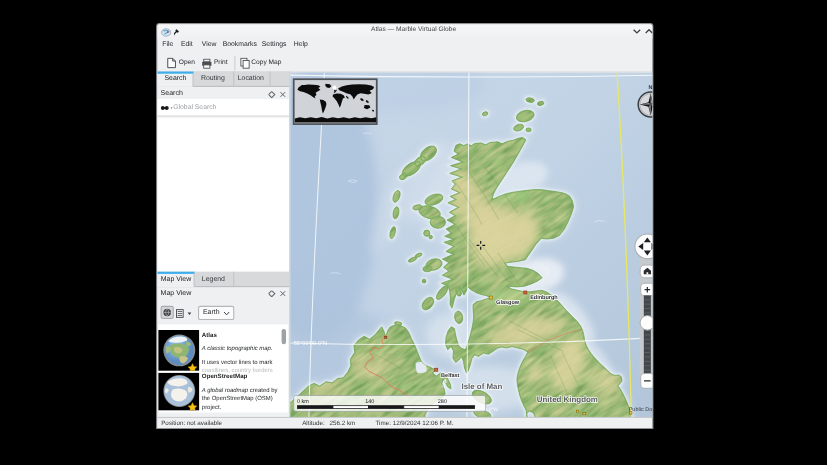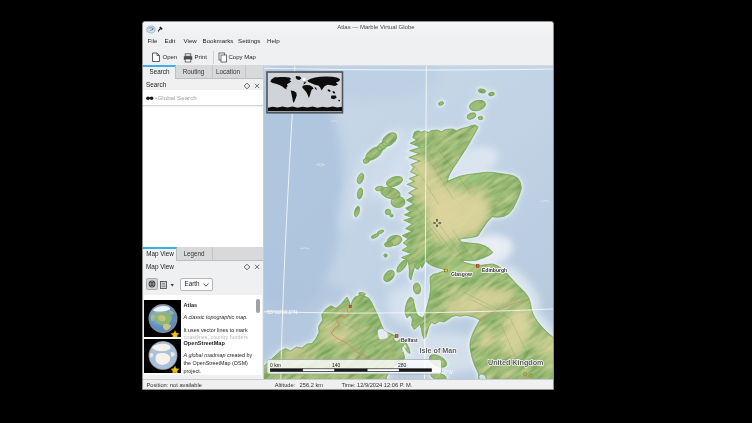--- a/index.html
+++ b/index.html
@@ -1,17 +1,17 @@
 <!DOCTYPE html>
 <html><head>
 <meta charset="utf-8">
 <style>
 html,body{margin:0;padding:0;background:#000;width:752px;height:423px;overflow:hidden}
 *{box-sizing:border-box}
-#win{position:absolute;left:142px;top:21px;width:412px;height:369px;background:#eff0f1;border:1px solid #8f9294;border-radius:3px 3px 0 0;overflow:hidden;font-family:"Liberation Sans",sans-serif;color:#232629}
+#win{position:absolute;left:142px;top:21px;width:452px;height:369px;background:#eff0f1;border:1px solid #8f9294;border-radius:3px 3px 0 0;overflow:hidden;font-family:"Liberation Sans",sans-serif;color:#232629}
 .abs{position:absolute}
 .t{position:absolute;white-space:nowrap}
 </style>
 </head>
 <body>
 <div id="win">
 
   <div class="abs" style="left:0;top:0;width:466px;height:13px;background:linear-gradient(#f6f7f8,#eff0f1)"></div>
   <svg class="abs" style="left:2px;top:3px" width="22" height="9" viewBox="0 0 22 9">
     <ellipse cx="6" cy="4.5" rx="4.2" ry="3.4" fill="#cfe4f2" stroke="#8fa8bd" stroke-width="0.7"></ellipse>

